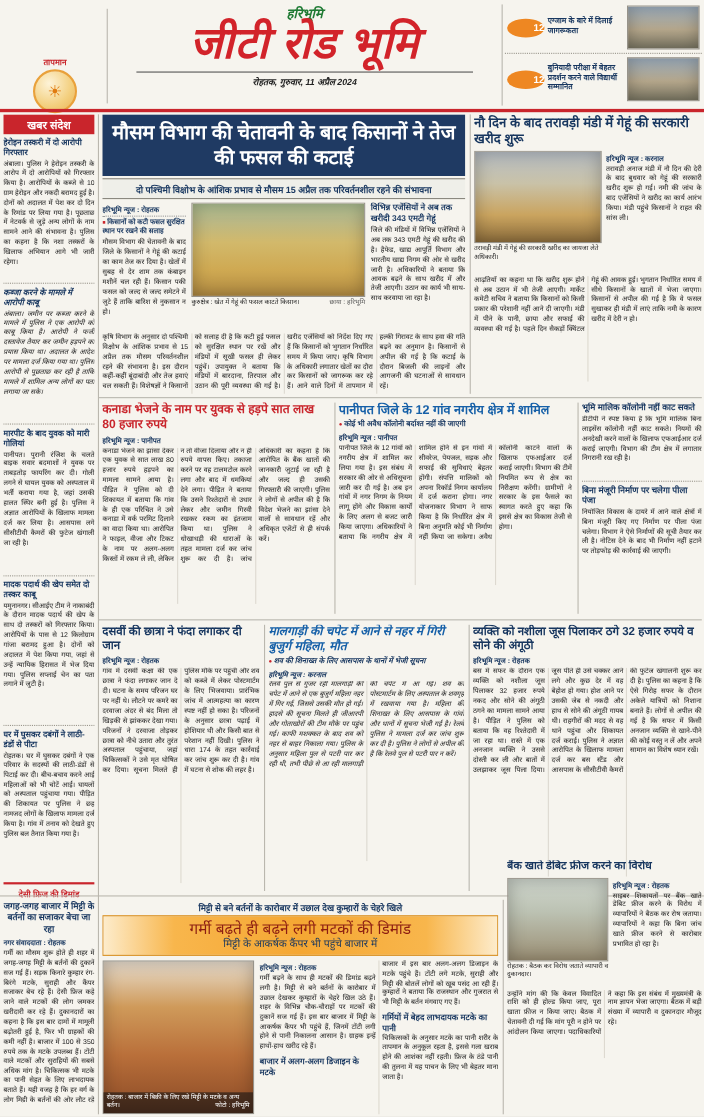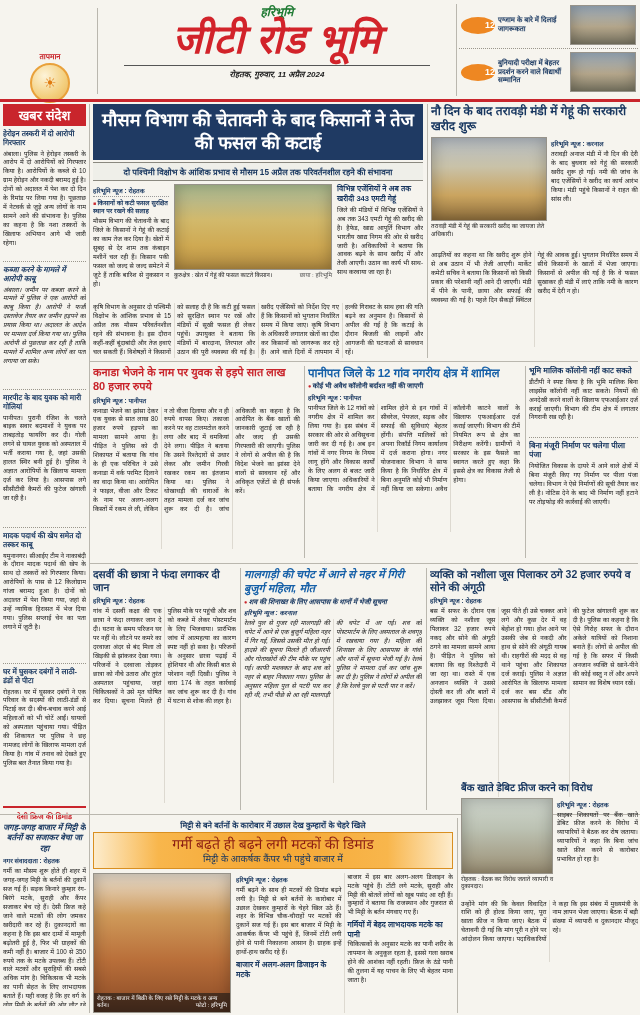--- a/index.html
+++ b/index.html
@@ -33,26 +33,26 @@
   .brand{text-align:center;font-style:italic;}
   .brand .top{color:#1f7a33;font-weight:bold;font-size:12px;}
   .brand h1{color:#d2232a;font-size:40px;line-height:1.02;font-weight:800;letter-spacing:1px;font-family:"Liberation Serif","DejaVu Serif",serif;}
   .brand .dl{margin:4px 20px 0;border-top:1.5px solid #555;padding-top:2px;font-size:8px;font-weight:bold;color:#222;}
   .brief{display:flex;align-items:center;gap:3px;padding:3px 2px;}
   .brief.second{border-top:1px dotted #9a968c;}
   .bnum{flex:0 0 17px;height:17px;border-radius:50%;background:#ee8722;color:#fff;font-size:9px;font-weight:bold;display:flex;align-items:center;justify-content:center;padding-left:24px;}
   .btxt{flex:1;font-size:7px;font-weight:bold;color:#17365f;line-height:1.25;}
   .bimg{flex:0 0 66px;height:40px;}
   
-  .rail-hd{background:#c9252c;color:#fff;font-weight:bold;font-size:13px;text-align:center;padding:2px 0;}
+  .rail-hd{background:#c9252c;color:#fff;font-weight:bold;font-size:10px;text-align:center;padding:2px 0;}
   .rail-story{padding:3px 0 2px;border-bottom:1px dotted #9a968c;overflow:hidden;}
   .rail-story h3{font-size:7.4px;line-height:1.25;color:#17365f;margin-bottom:2px;}
   .fridge{padding-top:3px;border-top:2px solid #c9252c;margin-top:2px;overflow:hidden;}
   .fridge .kick{color:#c9252c;font-weight:bold;font-size:7.6px;text-align:center;}
-  .fridge h3{font-size:8px;line-height:1.3;color:#17365f;text-align:center;margin:2px 0;font-style:italic;}
+  .fridge h3{font-size:8px;line-height:1.3;color:#17365f;text-align:center;margin:2px 0;}
   
   .mh-box{background:#1f3a63;color:#fff;text-align:center;font-weight:bold;font-size:18px;line-height:1.28;padding:5px 4px;}
   .mh-sub{margin-top:2px;background:#efefe9;border-top:1px solid #8a887f;border-bottom:1px solid #8a887f;color:#17365f;font-weight:bold;font-size:8.2px;text-align:center;padding:3px 2px;}
   .mini-bullet{font-size:6.3px;font-weight:bold;color:#17365f;margin:2px 0;line-height:1.3;}
   .mini-bullet::before{content:"\25A0  ";color:#c9252c;font-size:5px;}
   .dot-bullet{font-size:6.8px;font-weight:bold;color:#17365f;margin:2px 0;line-height:1.3;}
   .dot-bullet::before{content:"\25CF  ";color:#c9252c;font-size:5.5px;}
   .h-navy{color:#17365f;font-weight:bold;line-height:1.25;}
   .h-red{color:#c9252c;font-weight:bold;line-height:1.25;}
   .h-blue{color:#1660a8;font-weight:bold;line-height:1.25;}

